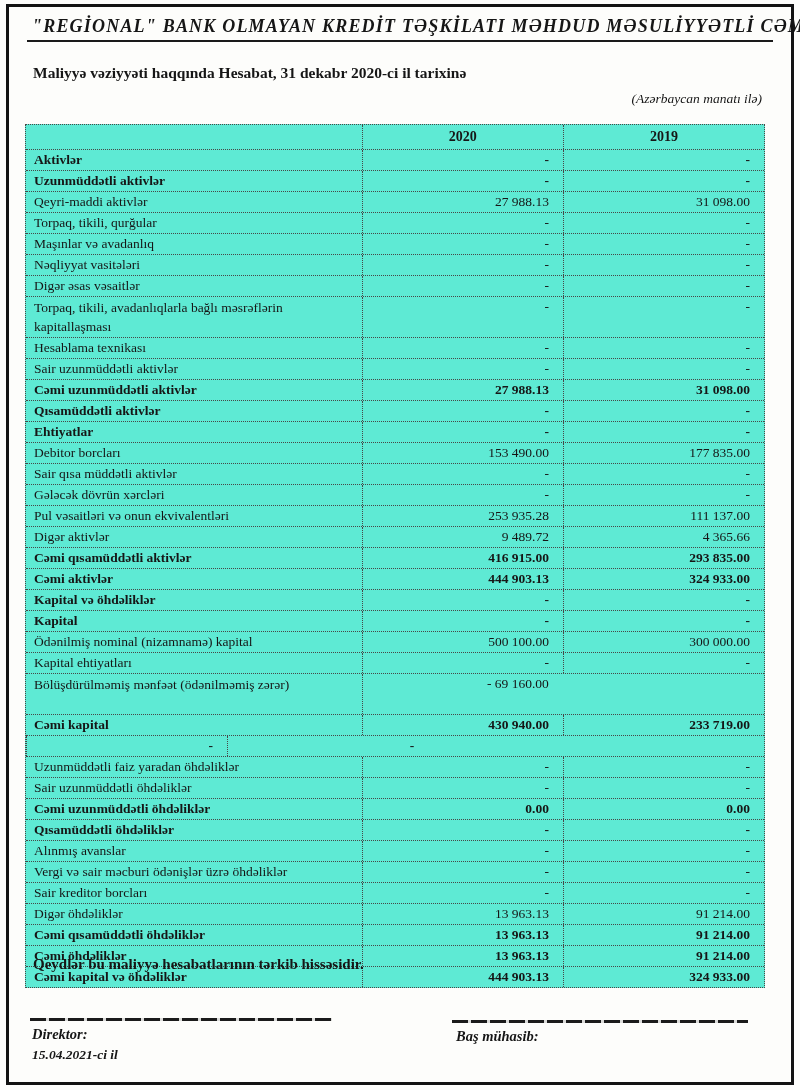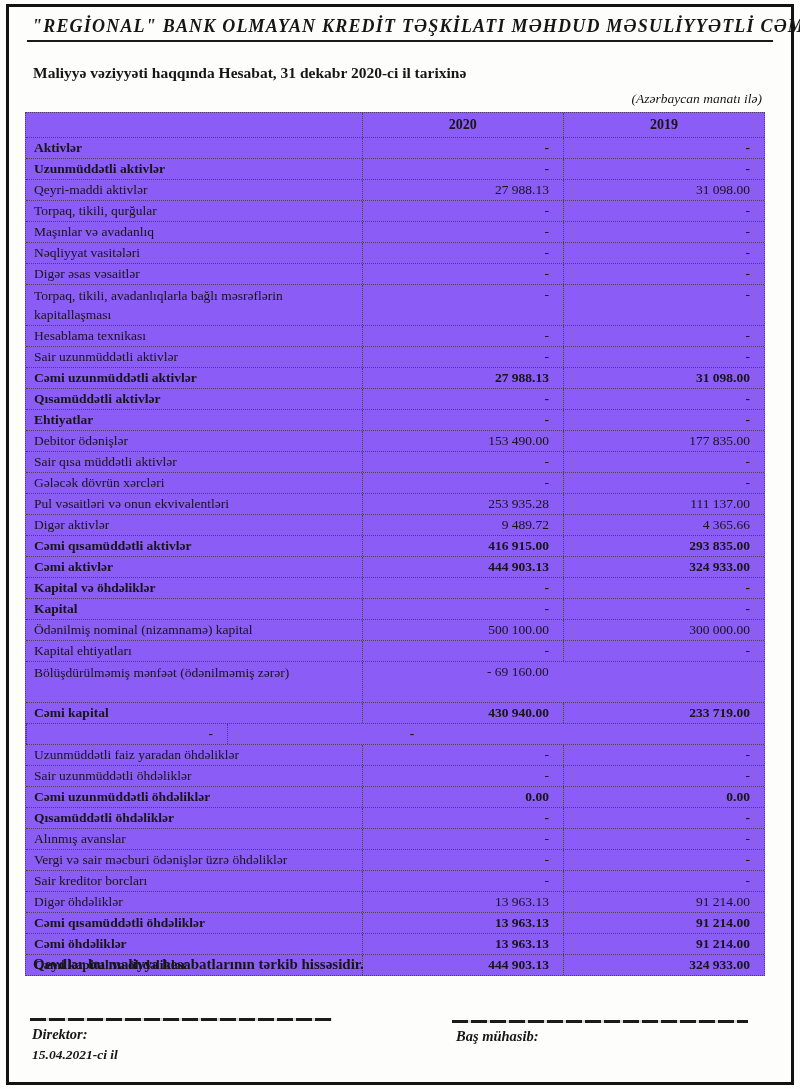--- a/index.html
+++ b/index.html
@@ -44,25 +44,25 @@
     font-size: 15.5px;
   }
   .currency-note {
     position: absolute;
     top: 91px; right: 38px;
     font-style: italic;
     font-size: 13.5px;
   }
   .bs-table {
     position: absolute;
-    top: 112px; left: 25px;
+    top: 124px; left: 25px;
     width: 738px;
     border: 1px dotted #474747;
     font-size: 13.5px;
-    background: #8b5cf6;
+    background: #5eead4;
   }
   .trow {
     display: flex;
     height: 20px;
     border-bottom: 1px dotted #474747;
     line-height: 19px;
     white-space: nowrap;
   }
   .trow:last-child { border-bottom: none; }
   .trow.tall { height: 40px; white-space: normal; }
@@ -192,21 +192,21 @@
           <div class="cell lbl">Qısamüddətli aktivlər</div>
           <div class="cell val">-</div>
           <div class="cell val">-</div>
         </div>
         <div class="trow bold">
           <div class="cell lbl">Ehtiyatlar</div>
           <div class="cell val">-</div>
           <div class="cell val">-</div>
         </div>
         <div class="trow">
-          <div class="cell lbl">Debitor ödənişlər</div>
+          <div class="cell lbl">Debitor borcları</div>
           <div class="cell val">153 490.00</div>
           <div class="cell val">177 835.00</div>
         </div>
         <div class="trow">
           <div class="cell lbl">Sair qısa müddətli aktivlər</div>
           <div class="cell val">-</div>
           <div class="cell val">-</div>
         </div>
         <div class="trow">
           <div class="cell lbl">Gələcək dövrün xərcləri</div>

